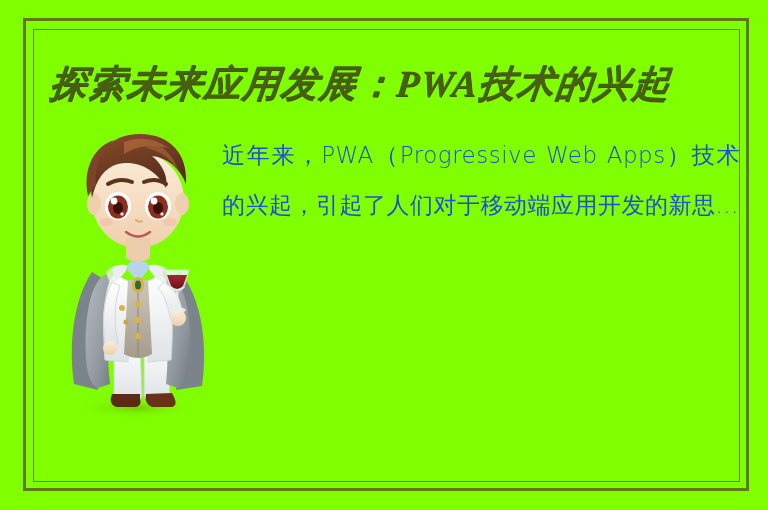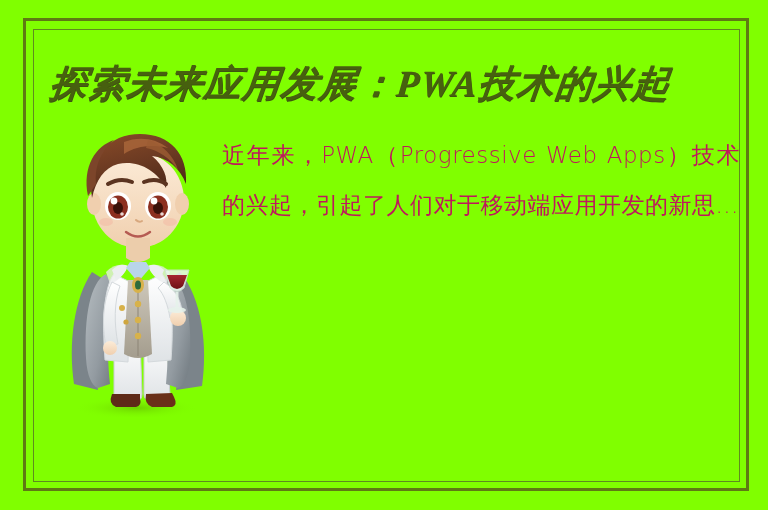--- a/index.html
+++ b/index.html
@@ -72,21 +72,21 @@
     height: 295px;
   }
   .illustration svg { display: block; }
 
   
   .body-text {
     position: absolute;
     left: 222px;
     top: 130px;
     width: 518px;
-    color: #be185d;
+    color: #1d4ed8;
     font-family: "DejaVu Sans", "Liberation Sans", sans-serif;
     font-size: 23px;
     font-weight: 300;
     line-height: 50px;
     letter-spacing: 0.5px;
     text-align: justify;
   }
 </style>
 </head>
 <body>

